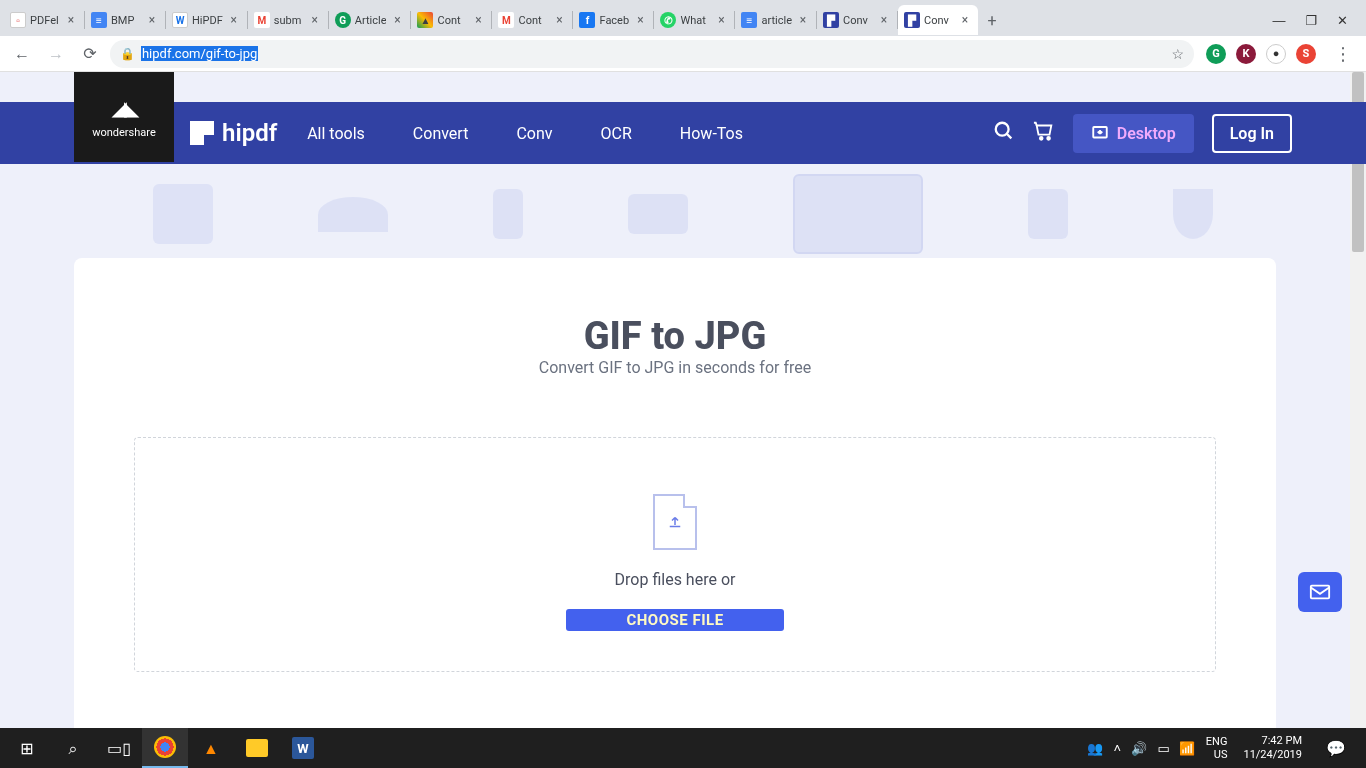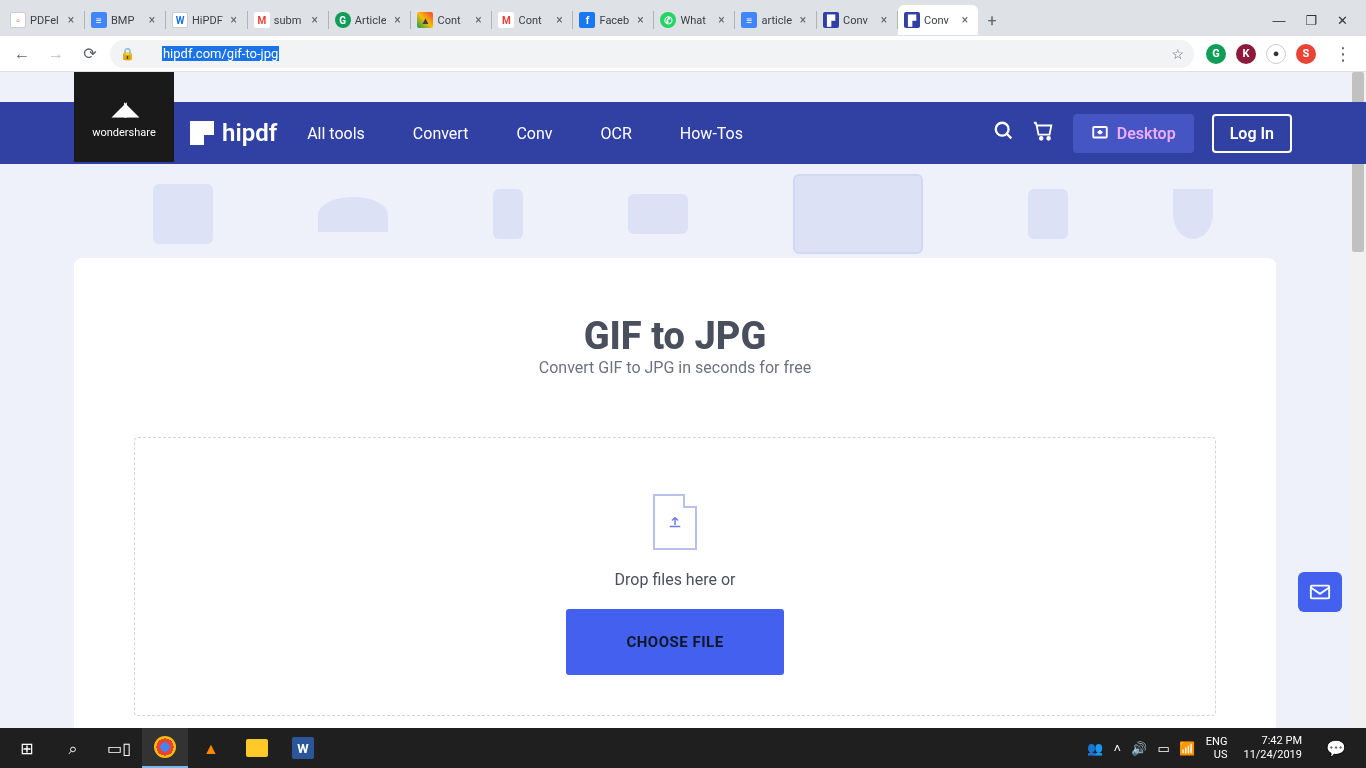--- a/index.html
+++ b/index.html
@@ -17,21 +17,21 @@
 .new-tab { width: 28px; height: 28px; display: flex; align-items: center; justify-content: center; font-size: 16px; color: #5f6368; cursor: pointer; }
 .window-controls { margin-left: auto; display: flex; gap: 20px; padding: 0 14px; }
 .window-controls span { font-size: 13px; color: #333; cursor: pointer; font-family: "Segoe UI Symbol", sans-serif; }
 
 .toolbar { height: 36px; background: #fff; display: flex; align-items: center; padding: 0 8px; gap: 6px; border-bottom: 1px solid #e0e0e0; }
 .nav-btn { width: 28px; height: 28px; display: flex; align-items: center; justify-content: center; color: #5f6368; cursor: pointer; border-radius: 14px; }
 .nav-btn.disabled { color: #bdc1c6; }
 .address-bar { flex: 1; height: 28px; background: #f1f3f4; border-radius: 14px; display: flex; align-items: center; padding: 0 10px; font-size: 13px; gap: 6px; }
 .lock-icon { color: #5f6368; font-size: 12px; }
 .url-text { color: #202124; }
-.url-selected { background: #1a73e8; color: #fff; padding: 0 1px; margin-left: 21px; }
+.url-selected { background: #1a73e8; color: #fff; padding: 0 1px; }
 .star-icon { margin-left: auto; color: #5f6368; font-size: 14px; }
 .ext-icons { display: flex; gap: 10px; padding: 0 6px; align-items: center; }
 .ext-icon { width: 20px; height: 20px; border-radius: 10px; display: flex; align-items: center; justify-content: center; font-size: 11px; font-weight: bold; color: #fff; cursor: pointer; }
 .menu-dots { color: #5f6368; font-size: 18px; cursor: pointer; padding: 0 6px; }
 
 
 .page { flex: 1; background: #eef0fa; position: relative; overflow: hidden; }
 .scrollbar-track { position: absolute; right: 0; top: 0; width: 16px; height: 100%; background: #f1f1f1; }
 .scrollbar-thumb { position: absolute; right: 2px; top: 0; width: 12px; height: 180px; background: #c1c1c1; border-radius: 2px; }
 
@@ -55,21 +55,21 @@
 .hero-shape.doc { width: 40px; height: 50px; }
 
 .content-card { position: absolute; left: 74px; right: 90px; top: 186px; bottom: 0; background: #fff; border-radius: 8px 8px 0 0; padding: 56px 48px 0 48px; }
 .page-title { text-align: center; font-size: 38px; font-weight: 800; color: #4a4f5e; }
 .page-subtitle { text-align: center; font-size: 16px; color: #6b7280; margin-bottom: 60px; }
 
 .drop-zone { border: 1px dashed #d1d5db; border-radius: 4px; padding: 56px 20px 40px 20px; display: flex; flex-direction: column; align-items: center; gap: 20px; margin: 0 12px; }
 .upload-icon { width: 44px; height: 56px; border: 2px solid #b8c0ec; border-radius: 0 8px 0 0; position: relative; display: flex; align-items: center; justify-content: center; color: #6b7de8; font-size: 18px; }
 .upload-icon::before { content: ''; position: absolute; top: -2px; right: -2px; width: 12px; height: 12px; background: #fff; border-left: 2px solid #b8c0ec; border-bottom: 2px solid #b8c0ec; }
 .drop-text { color: #4a4f5e; font-size: 16px; }
-.choose-btn { background: #4361ee; color: #0f172a; border: none; padding: 24px 60px; font-size: 15px; font-weight: 700; letter-spacing: 0.5px; border-radius: 3px; cursor: pointer; }
+.choose-btn { background: #4361ee; color: #fef9c3; border: none; padding: 2px 60px; font-size: 15px; font-weight: 700; letter-spacing: 0.5px; border-radius: 3px; cursor: pointer; }
 
 .feedback-btn { position: absolute; right: 24px; top: 500px; width: 44px; height: 40px; background: #4361ee; border-radius: 6px; display: flex; align-items: center; justify-content: center; color: #fff; font-size: 20px; cursor: pointer; z-index: 20; }
 
 
 .taskbar { height: 40px; background: #1f1f1f; display: flex; align-items: center; padding: 0 4px; color: #fff; font-size: 12px; }
 .task-btn { width: 46px; height: 40px; display: flex; align-items: center; justify-content: center; cursor: pointer; }
 .task-btn.active { background: #333; border-bottom: 2px solid #76b9ed; }
 .task-icon { width: 24px; height: 24px; display: flex; align-items: center; justify-content: center; font-size: 16px; }
 .tray { margin-left: auto; display: flex; align-items: center; gap: 10px; padding: 0 8px; }
 .tray-icon { font-size: 13px; cursor: pointer; }

